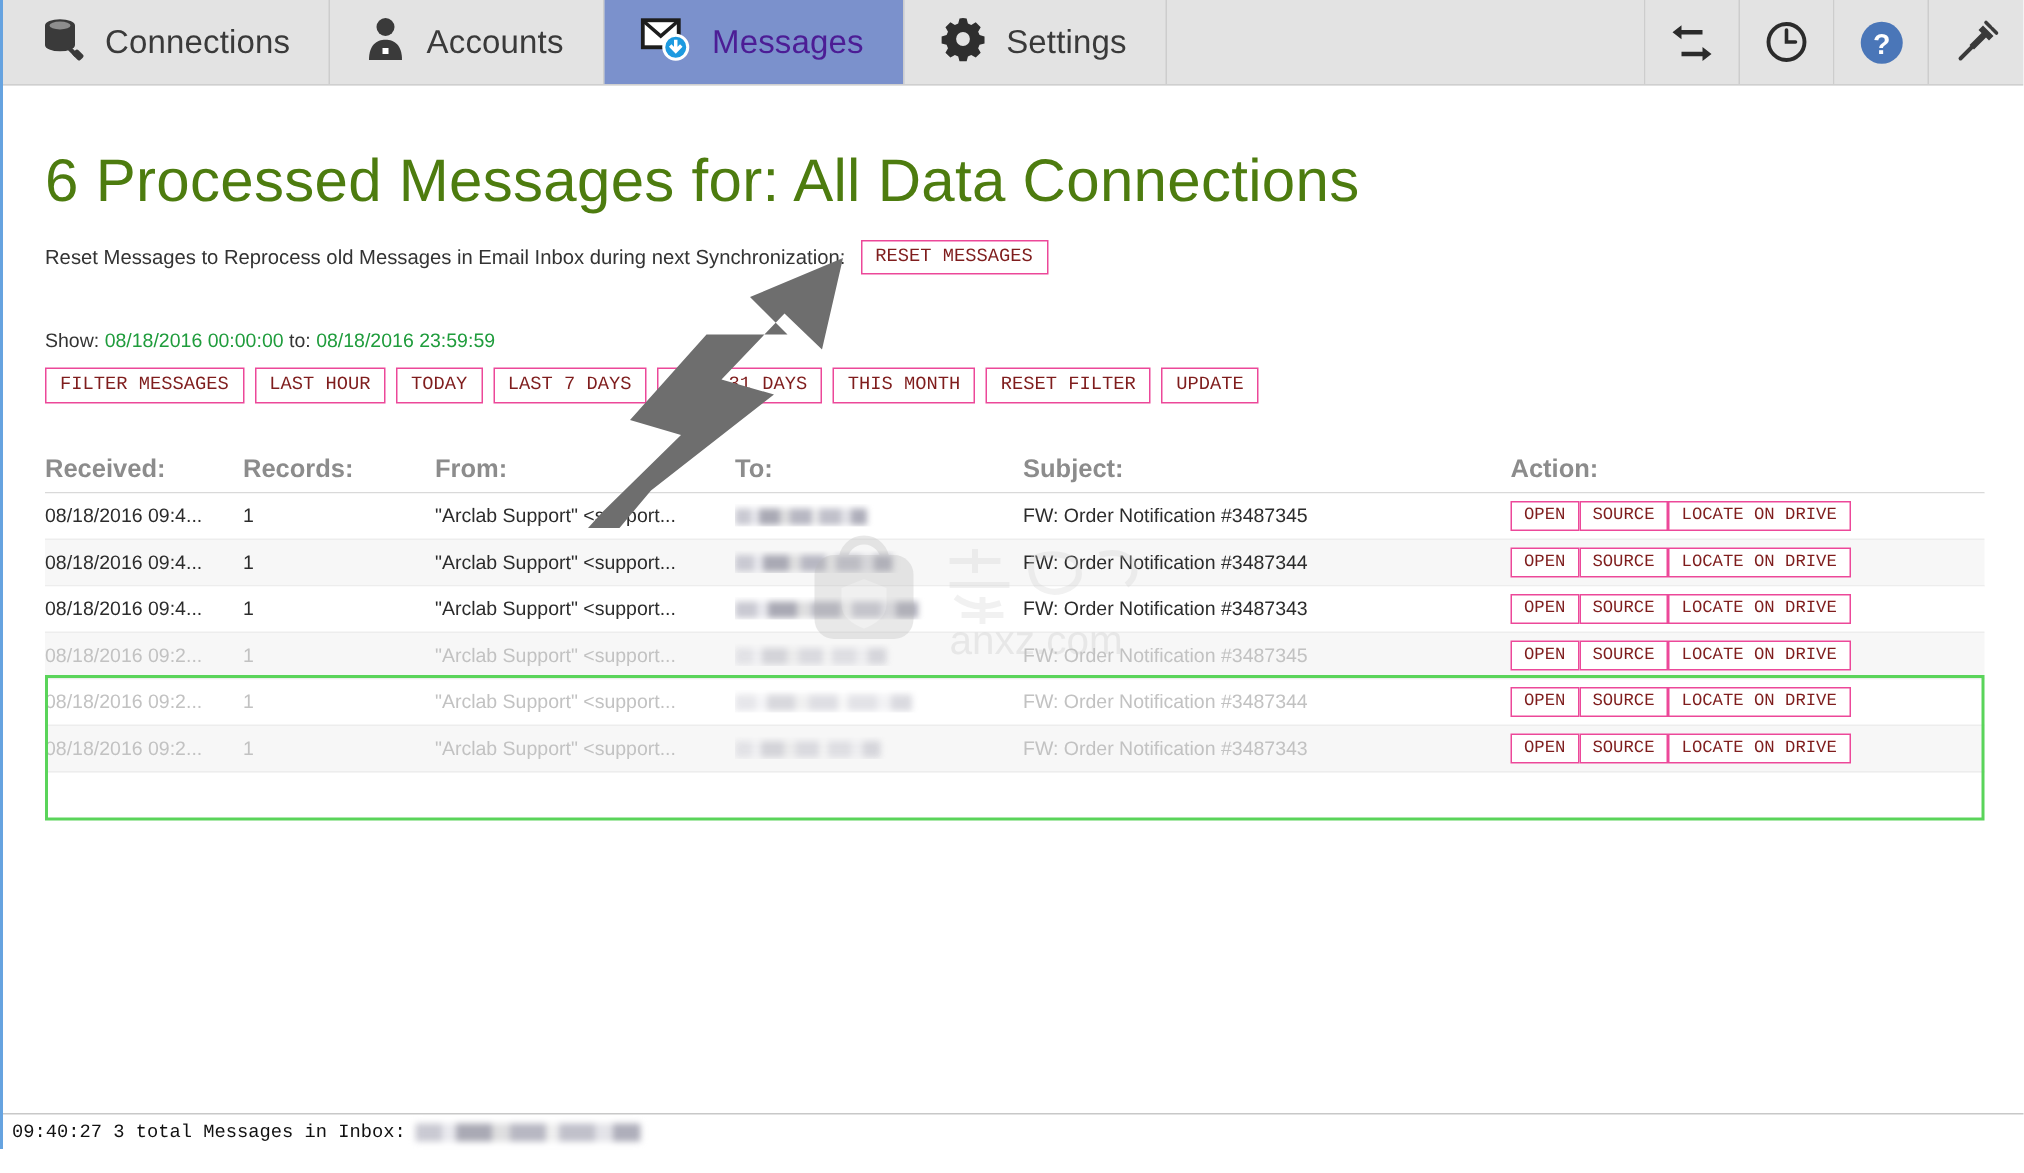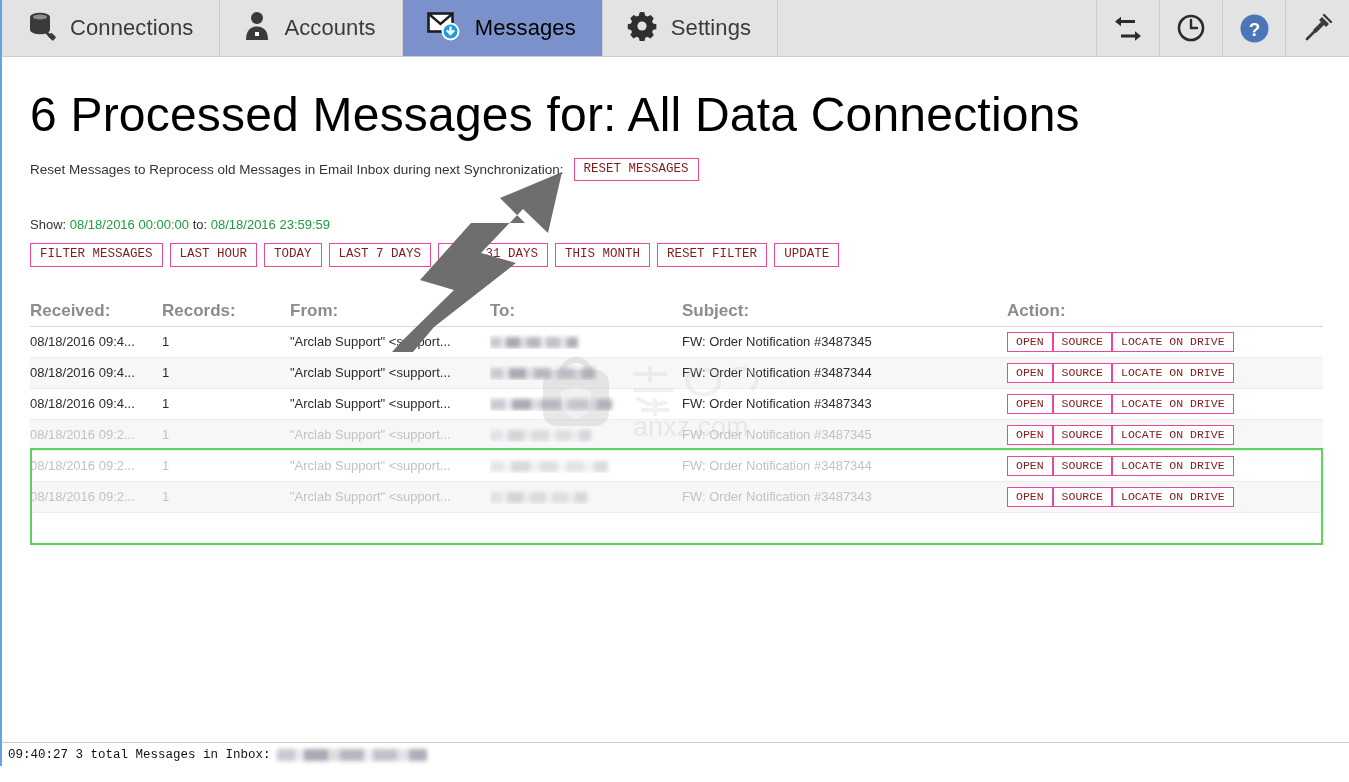--- a/index.html
+++ b/index.html
@@ -35,46 +35,46 @@
     position: relative;
   }
   .tab .tab-label {
     font-size: 22px;
     color: #3a3a3a;
     font-weight: 400;
     white-space: nowrap;
     letter-spacing: .1px;
   }
   .tab.active { background: #7b91cc; }
-  .tab.active .tab-label { color: #000000; }
+  .tab.active .tab-label { color: #4c1d95; }
   .tab-spacer {
     flex: 1 1 auto;
     background: #e3e3e3;
     border-right: 1px solid #cdcdcd;
   }
   .iconbtn {
     width: 63px;
     display: flex;
     align-items: center;
     justify-content: center;
     border-right: 1px solid #cdcdcd;
     background: #e3e3e3;
     cursor: pointer;
   }
   .iconbtn:last-child { border-right: none; }
 
   
   .content { position: relative; padding: 0 0 0 28px; }
 
   .page-title {
-    font-size: 48px;
+    font-size: 40px;
     font-weight: 400;
-    color: #000000;
+    color: #4d7c0f;
     letter-spacing: .2px;
-    margin-top: 30px;
+    margin-top: 42px;
     white-space: nowrap;
   }
 
   .reset-row {
     display: flex;
     align-items: center;
     gap: 10px;
     margin-top: 16px;
   }
   .reset-text { font-size: 13.5px; color: #333; }

